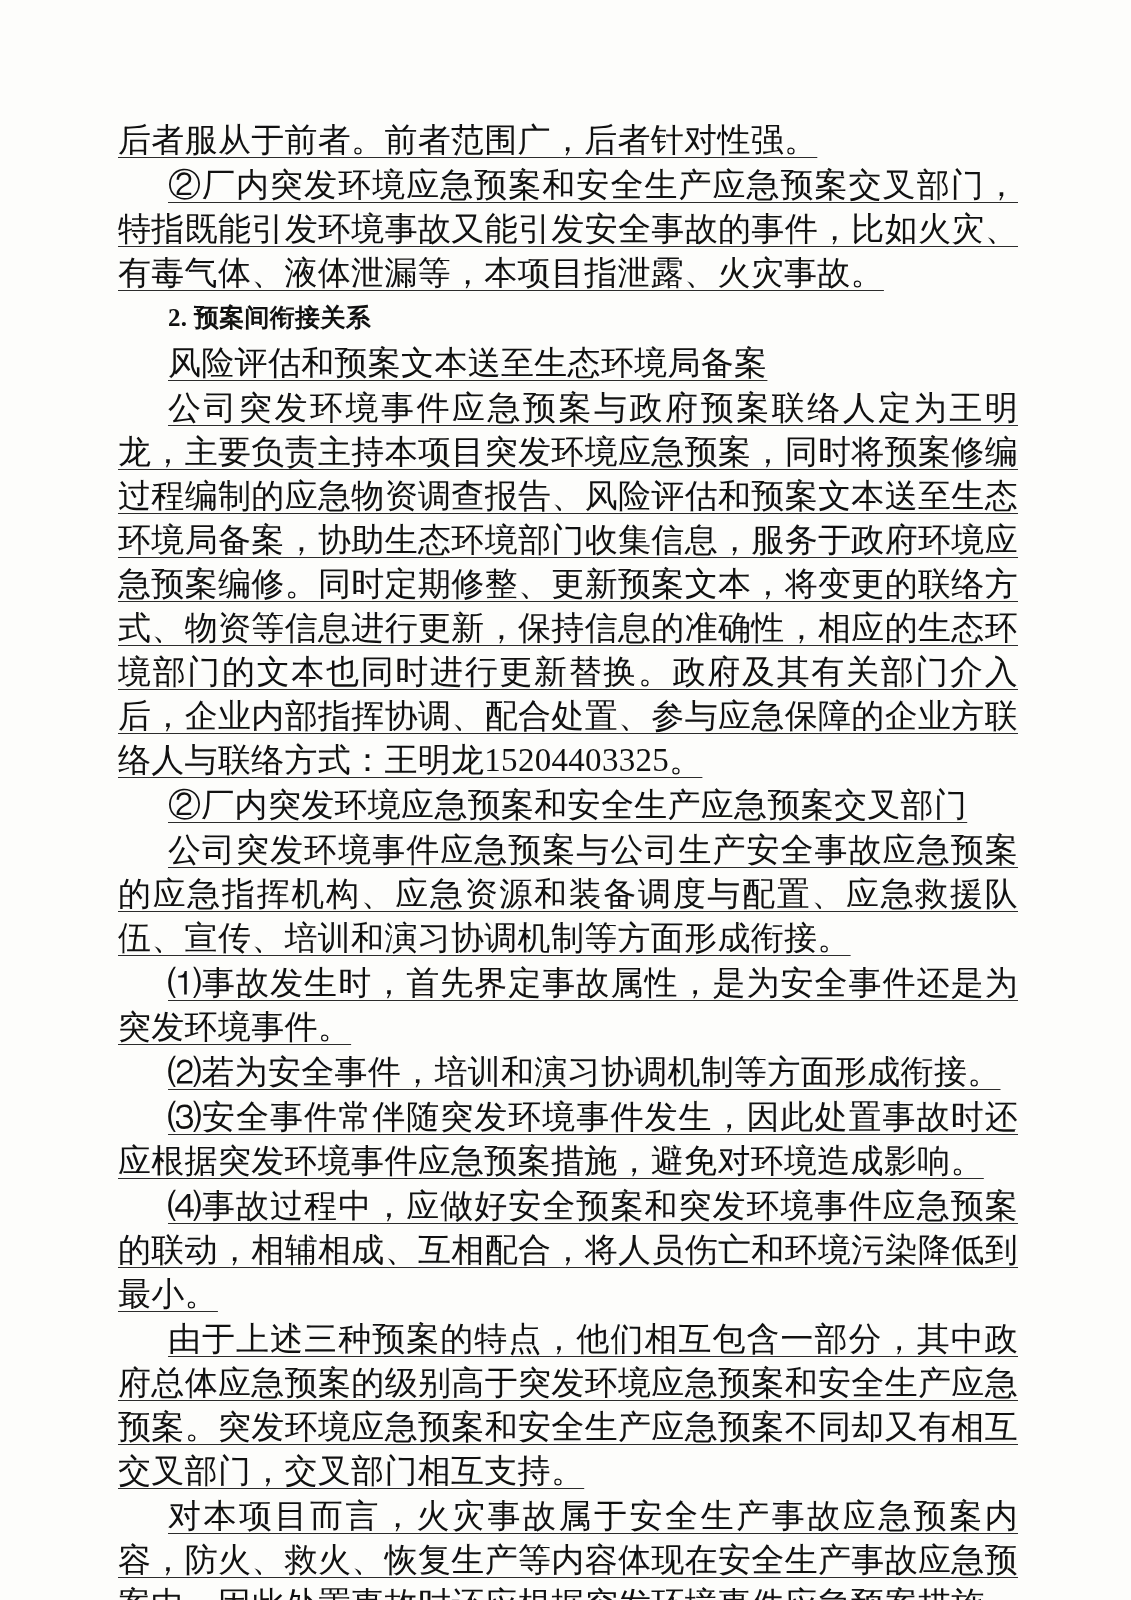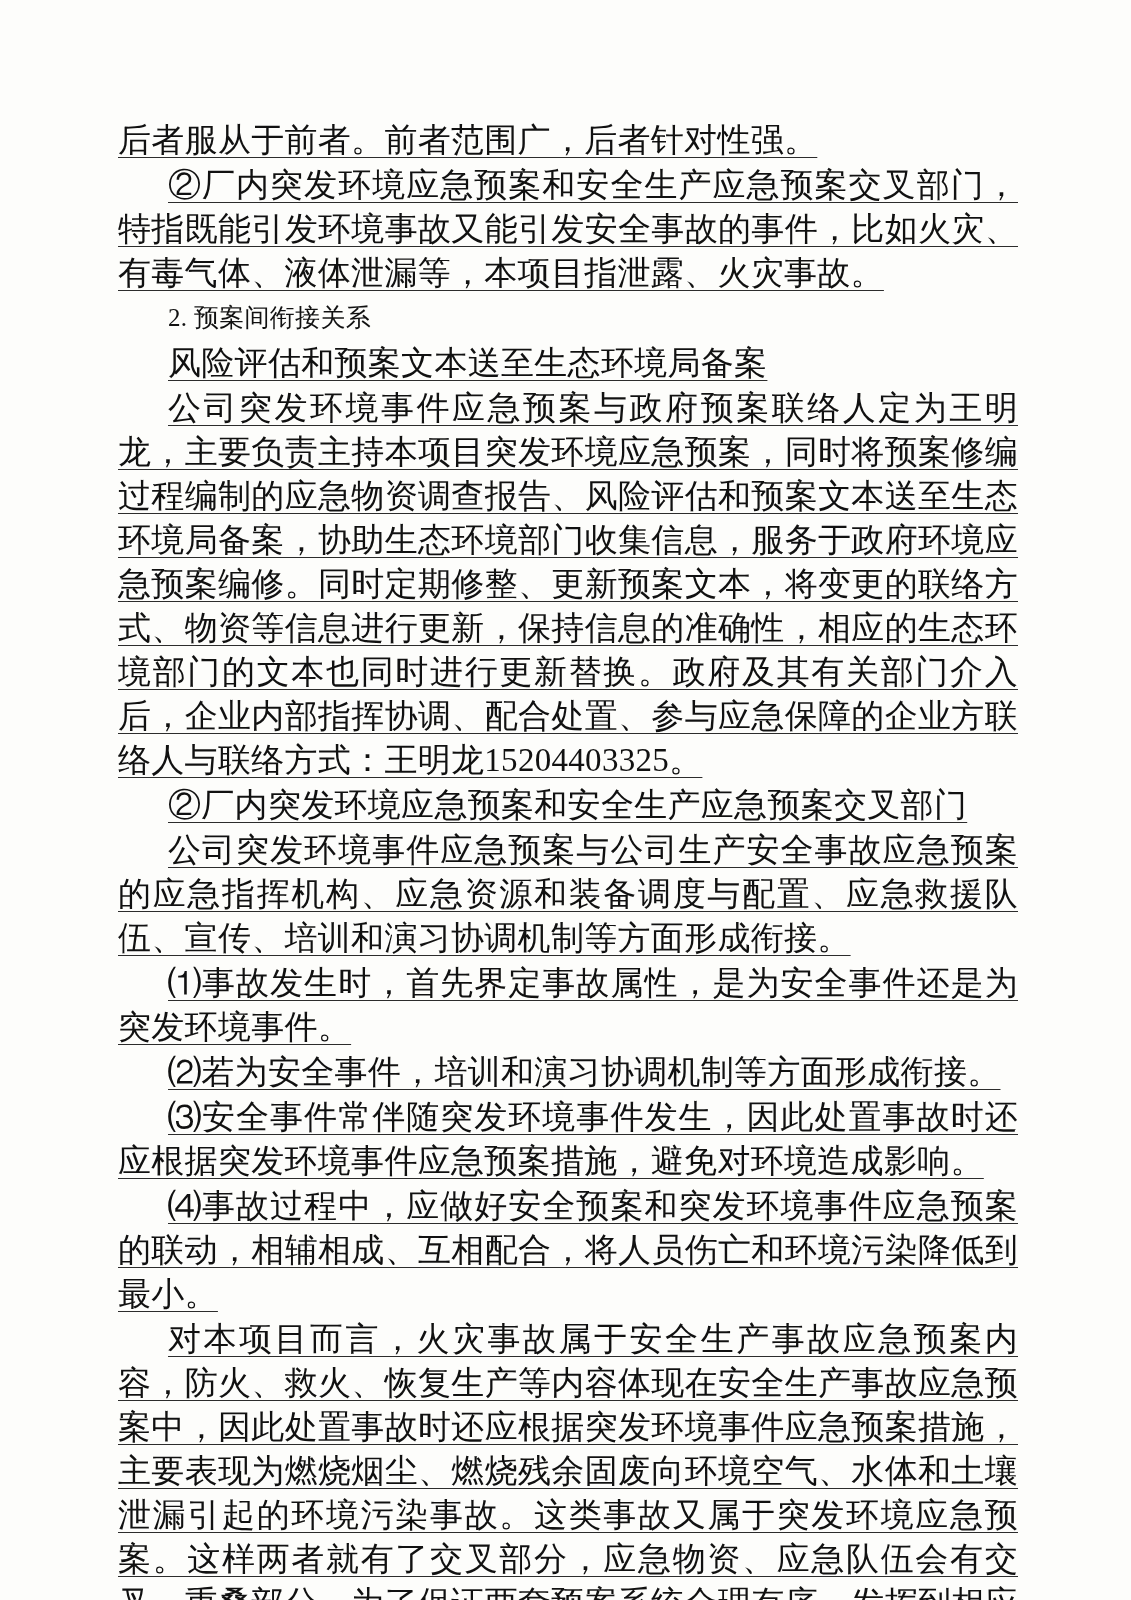--- a/index.html
+++ b/index.html
@@ -35,21 +35,21 @@
     text-underline-offset: 6px;
     text-decoration-color: #2c2c2c;
   }
   p.indent {
     text-indent: 50px;
   }
   p.heading {
     margin: 0 0 1px 0;
     font-size: 25px;
     line-height: 44px;
-    font-weight: normal;
+    font-weight: bold;
     text-indent: 50px;
     letter-spacing: 0.3px;
     text-decoration: none;
   }
   .page-number {
     position: absolute;
     bottom: 78px;
     left: 0;
     width: 100%;
     text-align: center;
@@ -67,16 +67,17 @@
     <p class="para indent">②厂内突发环境应急预案和安全生产应急预案交叉部门，特指既能引发环境事故又能引发安全事故的事件，比如火灾、有毒气体、液体泄漏等，本项目指泄露、火灾事故。</p>
     <p class="heading">2. 预案间衔接关系</p>
     <p class="para indent">风险评估和预案文本送至生态环境局备案</p>
     <p class="para indent">公司突发环境事件应急预案与政府预案联络人定为王明龙，主要负责主持本项目突发环境应急预案，同时将预案修编过程编制的应急物资调查报告、风险评估和预案文本送至生态环境局备案，协助生态环境部门收集信息，服务于政府环境应急预案编修。同时定期修整、更新预案文本，将变更的联络方式、物资等信息进行更新，保持信息的准确性，相应的生态环境部门的文本也同时进行更新替换。政府及其有关部门介入后，企业内部指挥协调、配合处置、参与应急保障的企业方联络人与联络方式：王明龙15204403325。</p>
     <p class="para indent">②厂内突发环境应急预案和安全生产应急预案交叉部门</p>
     <p class="para indent">公司突发环境事件应急预案与公司生产安全事故应急预案的应急指挥机构、应急资源和装备调度与配置、应急救援队伍、宣传、培训和演习协调机制等方面形成衔接。</p>
     <p class="para indent">⑴事故发生时，首先界定事故属性，是为安全事件还是为突发环境事件。</p>
     <p class="para indent">⑵若为安全事件，培训和演习协调机制等方面形成衔接。</p>
     <p class="para indent">⑶安全事件常伴随突发环境事件发生，因此处置事故时还应根据突发环境事件应急预案措施，避免对环境造成影响。</p>
     <p class="para indent">⑷事故过程中，应做好安全预案和突发环境事件应急预案的联动，相辅相成、互相配合，将人员伤亡和环境污染降低到最小。</p>
+    <p class="para indent">由于上述三种预案的特点，他们相互包含一部分，其中政府总体应急预案的级别高于突发环境应急预案和安全生产应急预案。突发环境应急预案和安全生产应急预案不同却又有相互交叉部门，交叉部门相互支持。</p>
     <p class="para indent">对本项目而言，火灾事故属于安全生产事故应急预案内容，防火、救火、恢复生产等内容体现在安全生产事故应急预案中，因此处置事故时还应根据突发环境事件应急预案措施，主要表现为燃烧烟尘、燃烧残余固废向环境空气、水体和土壤泄漏引起的环境污染事故。这类事故又属于突发环境应急预案。这样两者就有了交叉部分，应急物资、应急队伍会有交叉、重叠部分，为了保证两套预案系统合理有序，发挥到相应的作用，指定突发突发环境应急预案中的应急保障组组长和安全生产事故应急预案负责火灾应急</p>
   </div>
   <div class="page-number">9</div>
 </div>
 
 </body></html>

